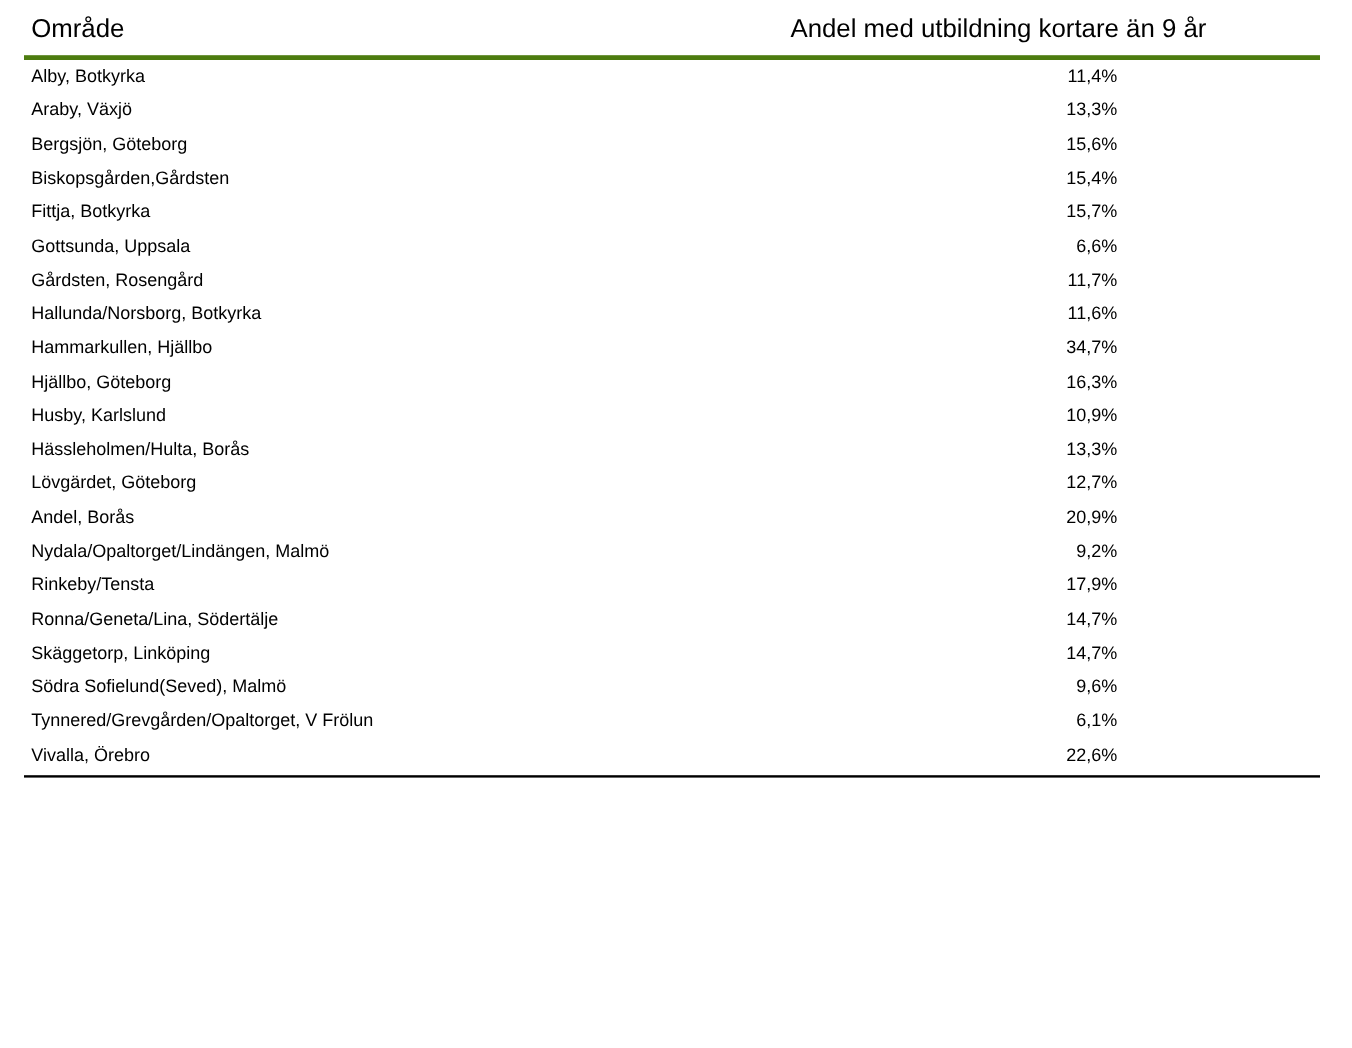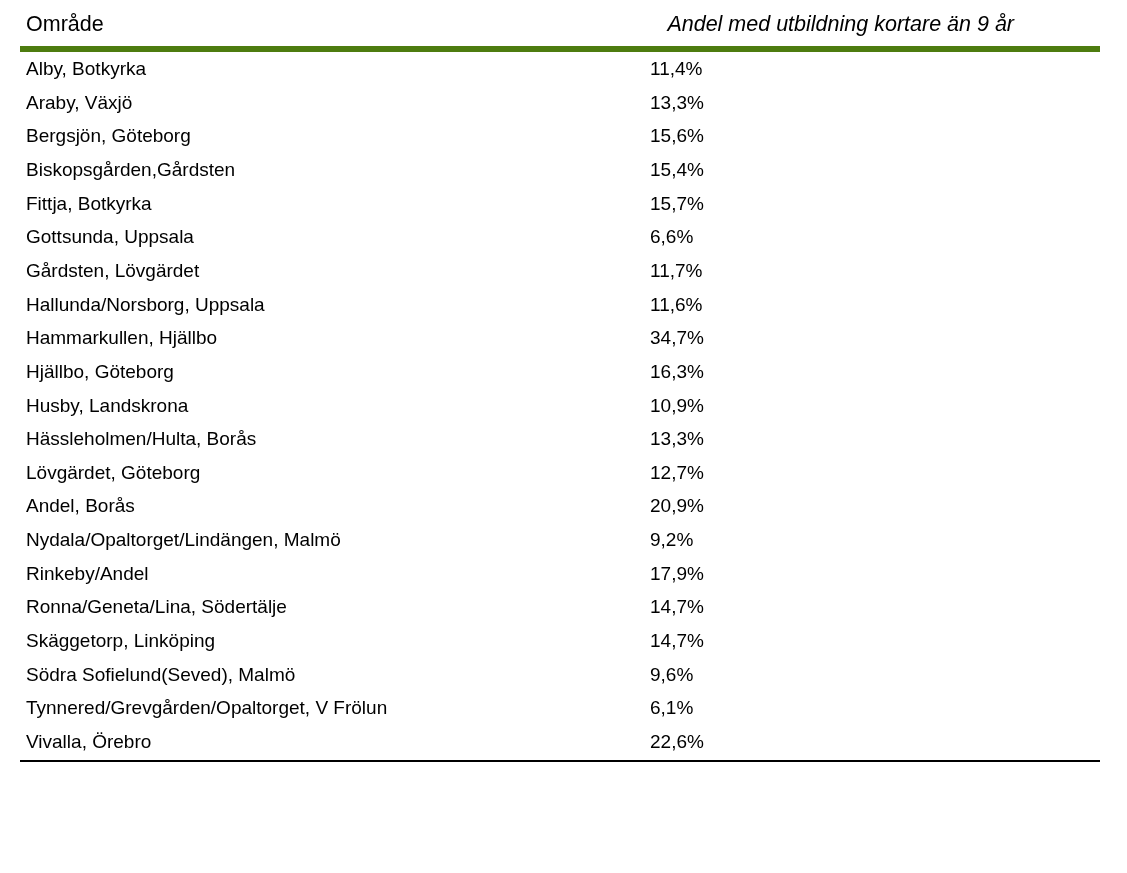--- a/index.html
+++ b/index.html
@@ -28,44 +28,43 @@
     table-layout: fixed;
   }
   table.data-table col.col-area { width: 630px; }
   table.data-table col.col-value { width: 450px; }
 
   thead th {
     font-weight: normal;
     font-size: 21.5px;
     line-height: 1.35;
     padding: 2px 0 7px 0;
-    border-bottom: 6px solid #4d7c0f;
+    border-bottom: 4px solid #4d7c0f;
     vertical-align: bottom;
   }
   thead th.area-head {
     text-align: left;
     padding-left: 6px;
   }
   thead th.value-head {
-    text-align: right;
     padding-right: 86px;
-    font-style: italic;
   }
   tbody td {
-    font-size: 19px;
+    font-size: 15px;
     line-height: 1.34;
     padding: 4.1px 0 4.1px 0;
     border: none;
     white-space: nowrap;
   }
   tbody td.area-cell {
     text-align: left;
     padding-left: 6px;
   }
   tbody td.value-cell {
+    text-align: right;
     padding-right: 169px;
   }
   tbody tr:last-child td {
     border-bottom: 2px solid #000000;
     padding-bottom: 6px;
   }
 </style>
 </head>
 <body>
 
@@ -100,57 +99,57 @@
       </tr>
       <tr>
         <td class="area-cell">Fittja, Botkyrka</td>
         <td class="value-cell">15,7%</td>
       </tr>
       <tr>
         <td class="area-cell">Gottsunda, Uppsala</td>
         <td class="value-cell">6,6%</td>
       </tr>
       <tr>
-        <td class="area-cell">Gårdsten, Lövgärdet</td>
+        <td class="area-cell">Gårdsten, Rosengård</td>
         <td class="value-cell">11,7%</td>
       </tr>
       <tr>
-        <td class="area-cell">Hallunda/Norsborg, Uppsala</td>
+        <td class="area-cell">Hallunda/Norsborg, Botkyrka</td>
         <td class="value-cell">11,6%</td>
       </tr>
       <tr>
         <td class="area-cell">Hammarkullen, Hjällbo</td>
         <td class="value-cell">34,7%</td>
       </tr>
       <tr>
         <td class="area-cell">Hjällbo, Göteborg</td>
         <td class="value-cell">16,3%</td>
       </tr>
       <tr>
-        <td class="area-cell">Husby, Landskrona</td>
+        <td class="area-cell">Husby, Karlslund</td>
         <td class="value-cell">10,9%</td>
       </tr>
       <tr>
         <td class="area-cell">Hässleholmen/Hulta, Borås</td>
         <td class="value-cell">13,3%</td>
       </tr>
       <tr>
         <td class="area-cell">Lövgärdet, Göteborg</td>
         <td class="value-cell">12,7%</td>
       </tr>
       <tr>
         <td class="area-cell">Andel, Borås</td>
         <td class="value-cell">20,9%</td>
       </tr>
       <tr>
         <td class="area-cell">Nydala/Opaltorget/Lindängen, Malmö</td>
         <td class="value-cell">9,2%</td>
       </tr>
       <tr>
-        <td class="area-cell">Rinkeby/Andel</td>
+        <td class="area-cell">Rinkeby/Tensta</td>
         <td class="value-cell">17,9%</td>
       </tr>
       <tr>
         <td class="area-cell">Ronna/Geneta/Lina, Södertälje</td>
         <td class="value-cell">14,7%</td>
       </tr>
       <tr>
         <td class="area-cell">Skäggetorp, Linköping</td>
         <td class="value-cell">14,7%</td>
       </tr>

